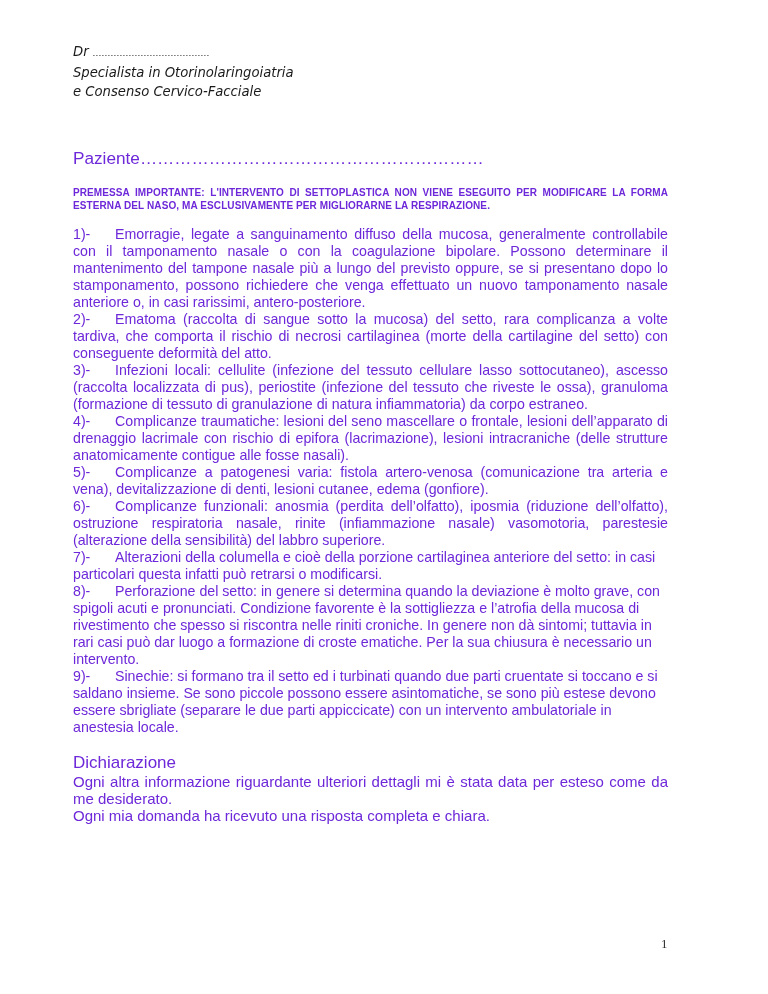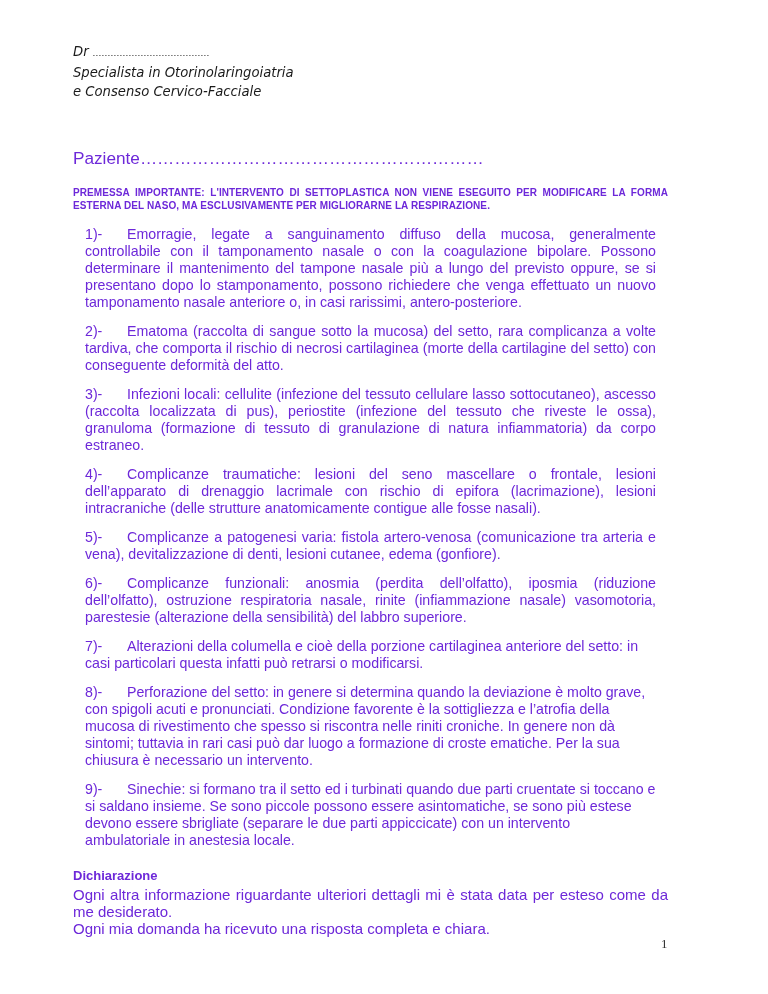--- a/index.html
+++ b/index.html
@@ -15,24 +15,24 @@
     .content {
       position: absolute; left: 73px; top: 148px; width: 595px;
       font-family: "Liberation Sans", sans-serif; color: #6d28d9;
     }
     .patient { font-size: 17.2px; line-height: 20px; margin: 0 0 18px 0; white-space: nowrap; }
     .title { font-size: 17px; font-weight: bold; line-height: 20px; margin: 0 0 14px 0; }
     .premise { font-size: 10px; font-weight: bold; line-height: 13px; text-align: justify; margin: 0 0 14px 0; letter-spacing: 0.1px; }
     .intro { font-size: 14.2px; line-height: 17px; margin: 0 0 17px 0; }
     .intro div { white-space: nowrap; }
     .list { font-size: 14.2px; line-height: 17px; margin: 0; }
-    .item { margin: 12px; }
+    .item { margin: 0; }
     .item.just { text-align: justify; }
     .item .num { display: inline-block; width: 42px; }
-    .section-title { font-size: 13px; font-weight: bold; line-height: 20px; margin: 17px 0 0 0; }
+    .section-title { font-size: 17px; font-weight: normal; line-height: 20px; margin: 17px 0 0 0; }
     .decl { font-size: 15px; line-height: 17px; text-align: justify; margin: 0; }
     .page-number {
       position: absolute; left: 661px; top: 936px;
       font-family: "Liberation Serif", serif; font-size: 13px; color: #333;
     }
   </style>
 </head>
 <body>
 
 <div class="page">

